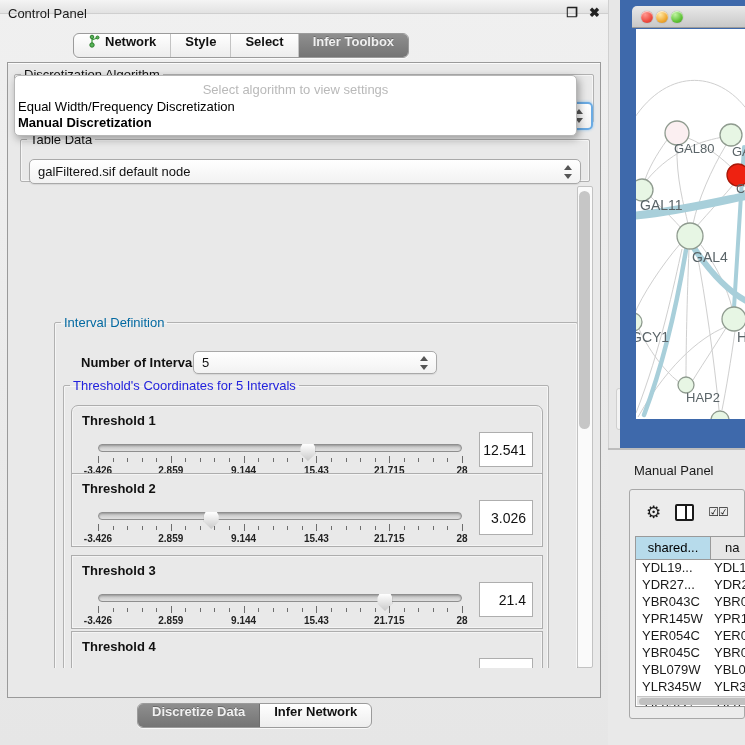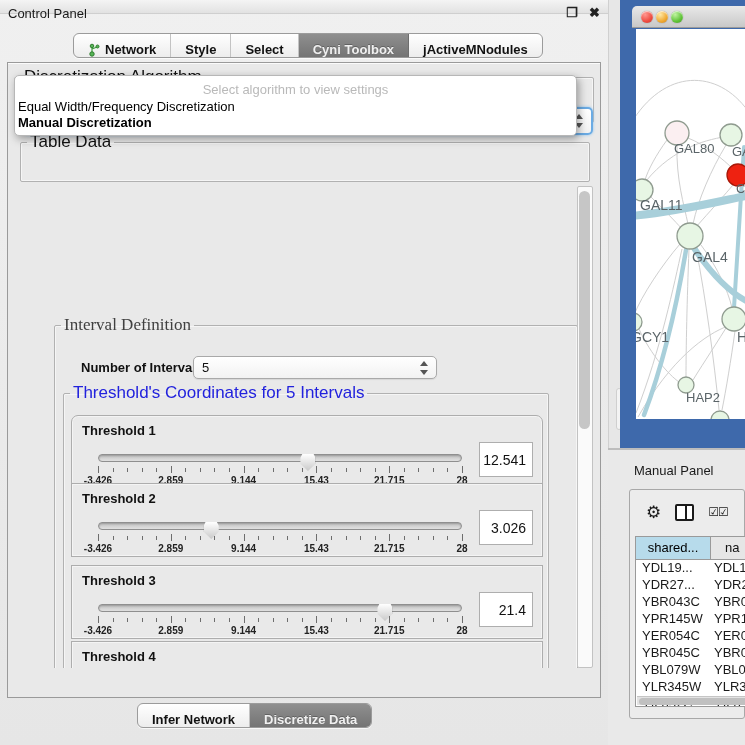--- a/index.html
+++ b/index.html
@@ -10,38 +10,38 @@
   
   .control-panel { position:absolute; left:0; top:0; width:608px; height:745px; background:linear-gradient(#f0f0f0,#e6e6e6); }
   .cp-titlebar { position:absolute; left:0; top:0; width:608px; height:14px; background:linear-gradient(#f4f4f4,#e2e2e2); border-bottom:1px solid #cfcfcf; }
   .cp-title { position:absolute; left:8px; top:6px; font-size:13px; color:#1a1a1a; }
   .tb-icon { position:absolute; top:5px; font-size:13px; color:#222; cursor:default; }
   .float-icon { right:30px; font-weight:bold; }
   .close-icon { right:8px; font-weight:bold; }
 
   
   .seg-bar { position:absolute; display:flex; border:1px solid #9b9b9b; border-radius:6px; background:linear-gradient(#ffffff,#ededed); overflow:hidden; box-shadow:0 1px 0 rgba(255,255,255,.7); }
-  .seg { display:flex; align-items:flex-end; justify-content:center; gap:5px; padding:0 14px; font-size:13px; font-weight:600; color:#111; border-right:1px solid #c3c3c3; height:100%; cursor:default; }
+  .seg { display:flex; align-items:flex-start; justify-content:center; gap:5px; padding:0 14px; font-size:13px; font-weight:600; color:#111; border-right:1px solid #c3c3c3; height:100%; cursor:default; }
   .seg:last-child { border-right:none; }
   .seg.selected { background:linear-gradient(#8f8f8f,#747474); color:#f0f0f0; text-shadow:0 -1px 0 rgba(0,0,0,.25); border-right-color:#6e6e6e; }
   .cp-tabs { left:73px; top:33px; height:25px; }
   .cp-bottom-tabs { left:137px; top:703px; height:25px; }
 
   .net-glyph { width:12px; height:14px; display:inline-block; }
 
   .cp-main { position:absolute; left:7px; top:62px; width:594px; height:636px; border:1px solid #9a9a9a; background:#e9e9e9; box-shadow:inset 0 1px 0 #fbfbfb; }
 
   
   fieldset { border:1px solid #b1b1b1; border-radius:2px; box-shadow:inset 0 0 0 1px rgba(255,255,255,.55); position:absolute; }
-  legend { padding:0 3px; margin-left:6px; font-size:17px; color:#111; }
+  legend { padding:0 3px; margin-left:6px; font-size:13px; color:#111; }
 
   .fs-algo   { left:6px;  top:4px;  width:580px; height:56px; }
   .fs-table  { left:12px; top:69px; width:570px; height:50px; }
   .fs-interval { left:40px; top:129px; width:524px; height:391px; }
-  .fs-interval > legend { color:#404040;font-family:Liberation Serif, serif; }
+  .fs-interval > legend { color:#0369a1; }
   .fs-thresholds { left:8px; top:48px; width:486px; height:330px; position:absolute; }
   .fs-thresholds > legend, .fs-attrs > legend { color:#2222dd; }
 
   
   .combo { position:absolute; background:linear-gradient(#ffffff,#f2f2f2); border:1px solid #a9a9a9; border-radius:5px; display:flex; align-items:center; padding:0 22px 0 8px; font-size:13px; color:#111; box-shadow:0 1px 1px rgba(0,0,0,.08); cursor:default; }
   .combo .stepper { position:absolute; right:7px; top:50%; transform:translateY(-50%); width:9px; height:14px; }
   .stepper i { position:absolute; left:0; width:0; height:0; border-left:4.5px solid transparent; border-right:4.5px solid transparent; }
   .stepper i.up { top:0; border-bottom:5px solid #555; }
   .stepper i.dn { bottom:0; border-top:5px solid #555; }
   .combo.focused { border:2px solid #6aabe4; box-shadow:0 0 3px #8ec4ef; }
@@ -128,41 +128,45 @@
         </svg>
         <span>Network</span>
       </div>
       <div class="seg">
           <span>Style</span>
         </div>
       <div class="seg">
           <span>Select</span>
         </div>
       <div class="seg selected">
-          <span>Cyni Toolbox</span>
-        </div>
-      <div class="seg">
-          <span>jActiveMNodules</span>
+          <span>Infer Toolbox</span>
         </div>
     </div>
 
     <div class="cp-main">
 
       <fieldset class="fs-algo">
         <legend>Discretization Algorithm</legend>
         <div class="combo focused" style="left:8px; top:20px; width:570px; height:28px;">
           <span class="stepper">
               <i class="up"></i>
               <i class="dn"></i>
             </span>
         </div>
       </fieldset>
 
       <fieldset class="fs-table">
         <legend>Table Data</legend>
+        <div class="combo" style="left:8px; top:12px; width:552px; height:25px;">
+          <span>galFiltered.sif default node</span>
+          <span class="stepper">
+              <i class="up"></i>
+              <i class="dn"></i>
+            </span>
+        </div>
       </fieldset>
 
       <div class="scroll-area">
         <fieldset class="fs-interval">
           <legend>Interval Definition</legend>
           <span class="noi-label">Number of Intervals</span>
           <div class="combo combo-noi">
             <span>5</span>
             <span class="stepper">
                 <i class="up"></i>
@@ -324,25 +328,25 @@
         </fieldset>
 
       </div>
 
       <div class="vscroll">
         <div class="thumb" style="top:4px; height:238px;"></div>
       </div>
     </div>
 
     <div class="seg-bar cp-bottom-tabs">
+      <div class="seg selected">
+          <span>Discretize Data</span>
+        </div>
       <div class="seg">
           <span>Infer Network</span>
-        </div>
-      <div class="seg selected">
-          <span>Discretize Data</span>
         </div>
     </div>
   </div>
 
   <div class="algo-popup">
     <div class="algo-hint">Select algorithm to view settings</div>
     <div class="algo-item">Equal Width/Frequency Discretization</div>
     <div class="algo-item bold">Manual Discretization</div>
   </div>
 

